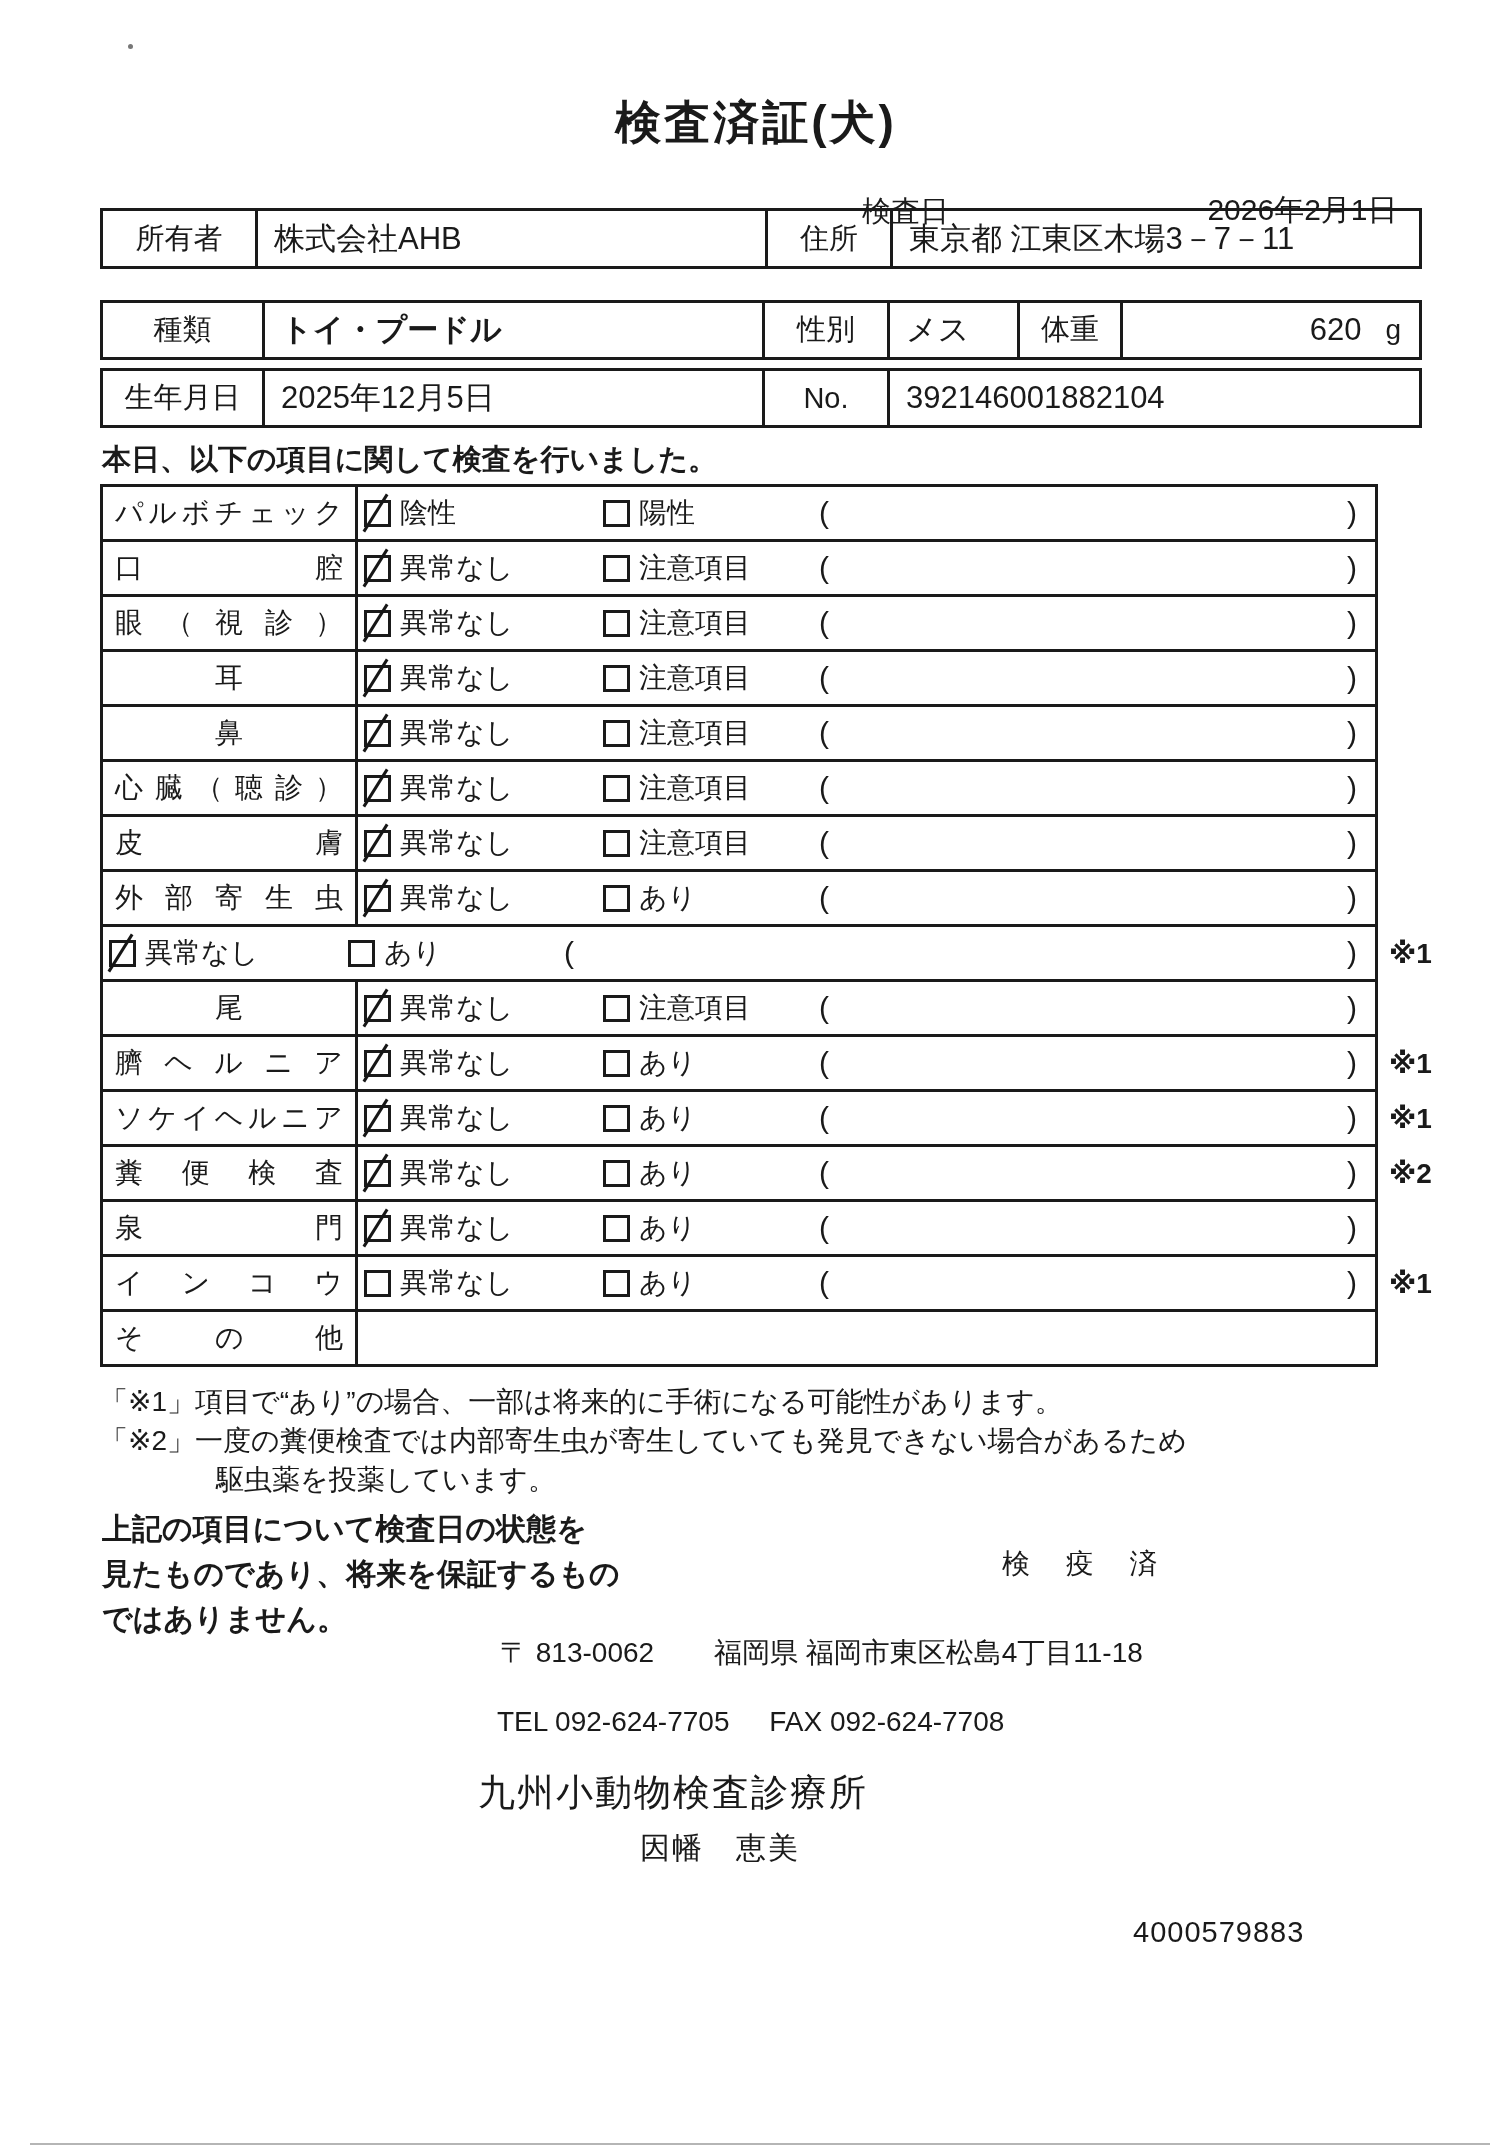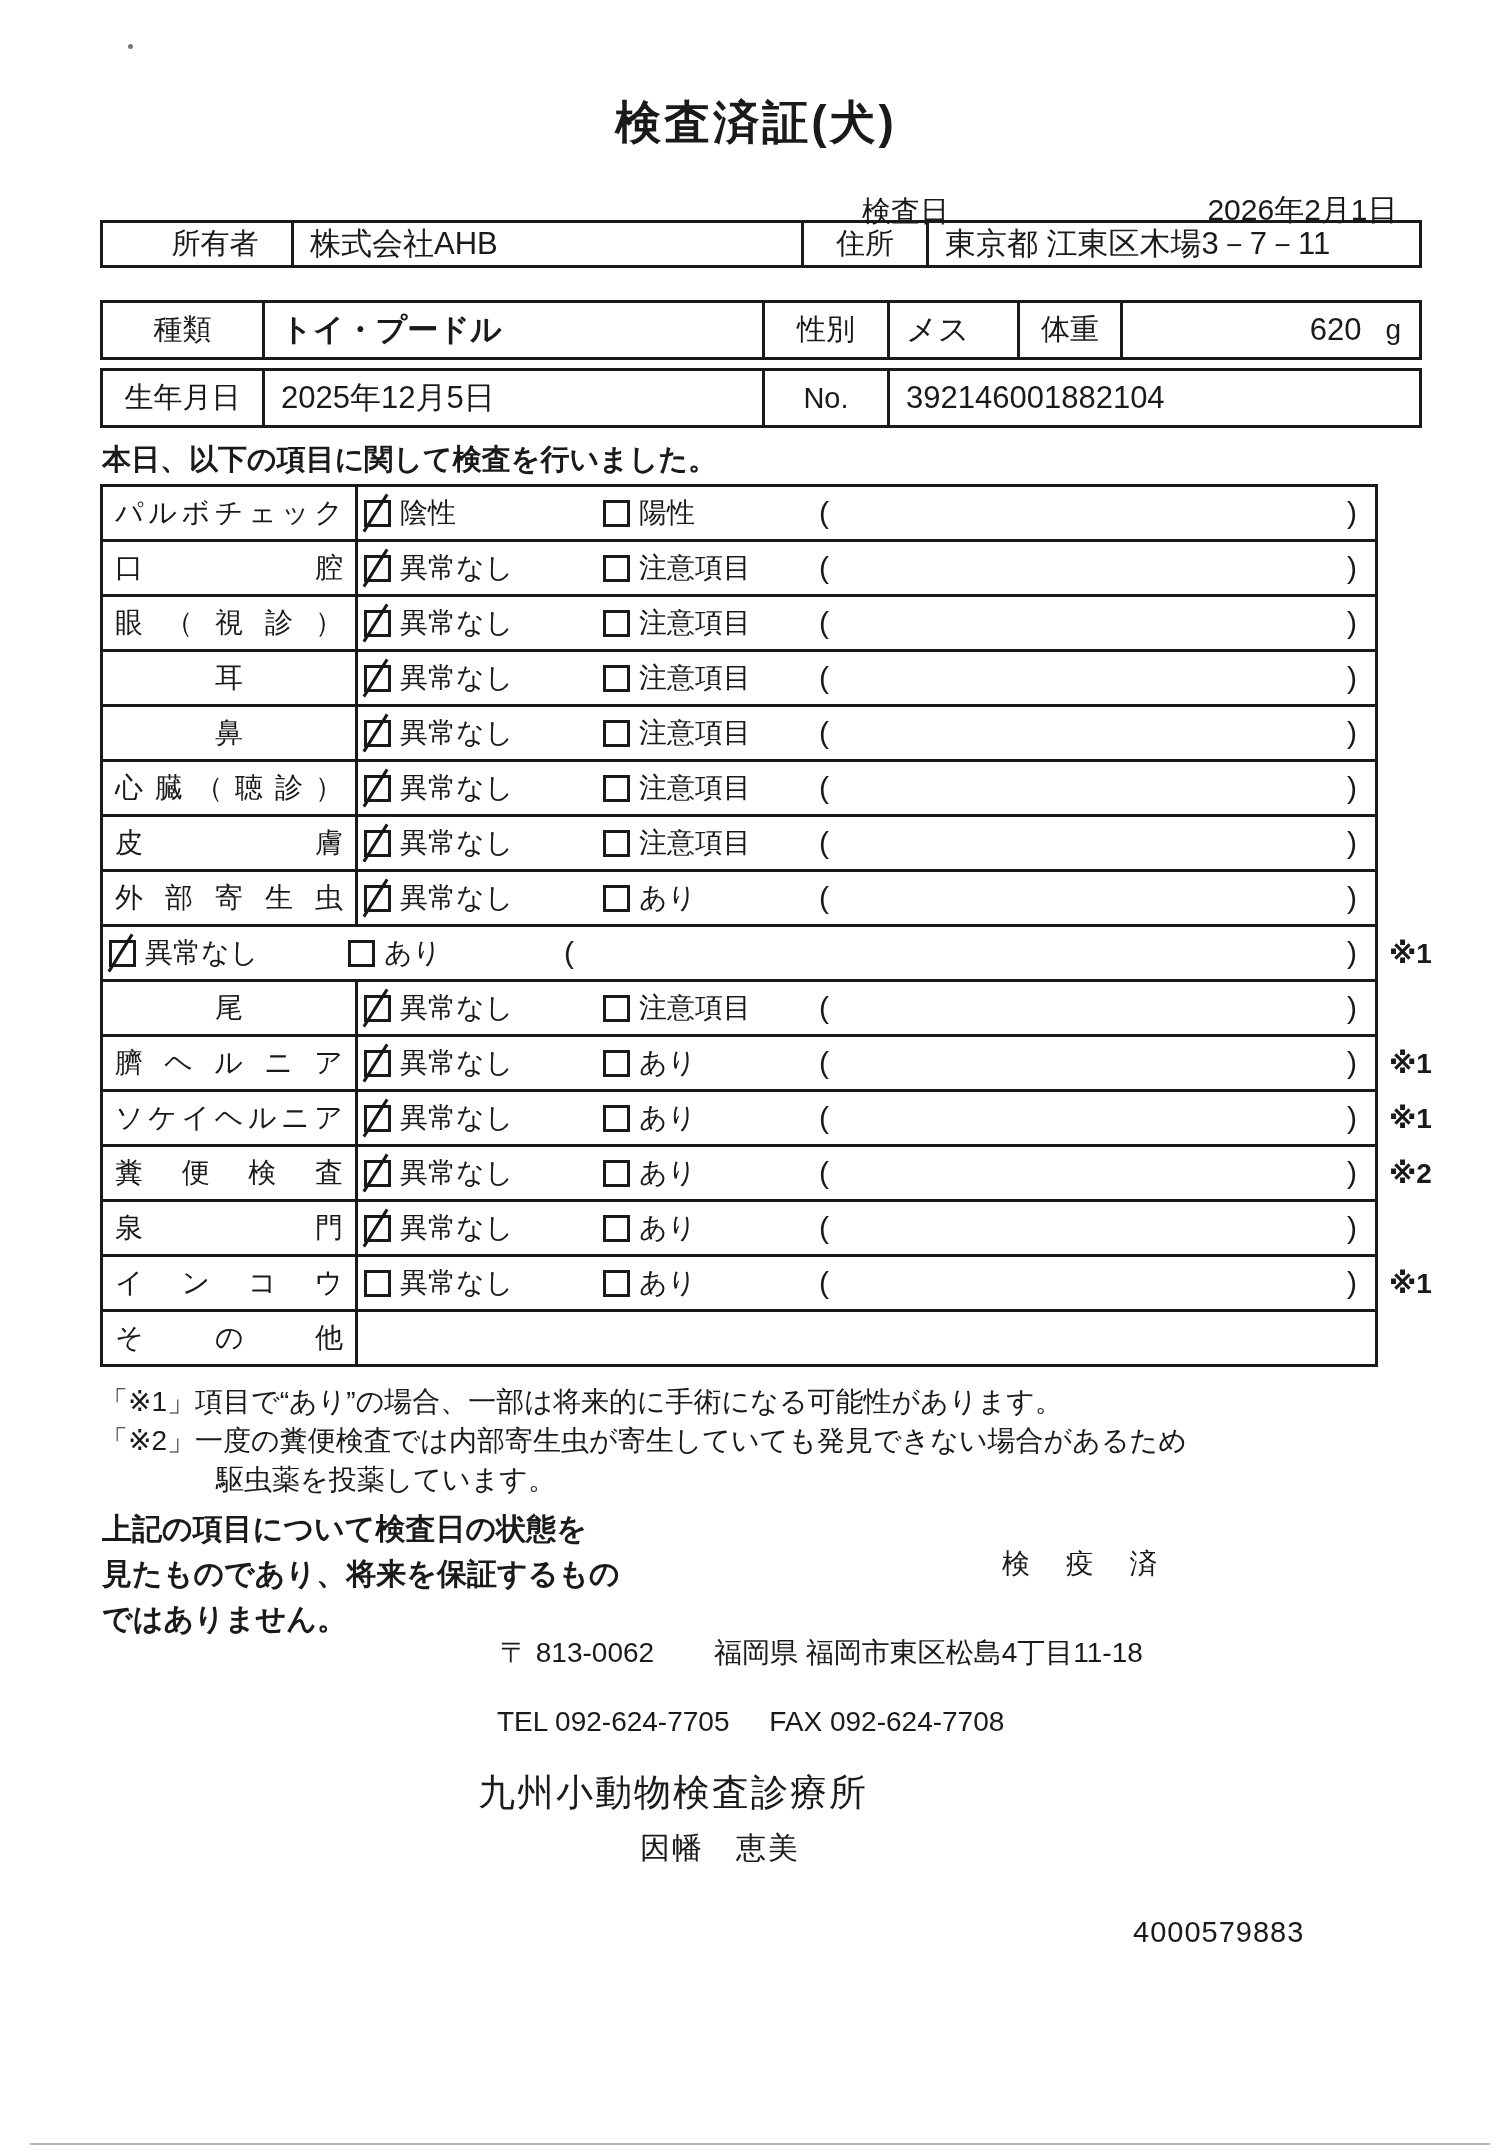--- a/index.html
+++ b/index.html
@@ -9,21 +9,21 @@
     overflow:hidden;margin:0 auto;
   }
   
   .title{position:absolute;top:92px;left:0;width:100%;text-align:center;
     font-size:46px;font-weight:700;letter-spacing:3px;}
   .date-label{position:absolute;top:192px;left:862px;font-size:29px;}
   .date-value{position:absolute;top:190px;left:1185px;width:235px;text-align:center;font-size:30px;}
   
   .itable{position:absolute;left:100px;width:1322px;display:flex;
     border:3px solid #1a1a1a;box-sizing:border-box;}
-  .t1{top:220px;height:48px;padding-left:36px;}
+  .t1{top:208px;height:61px;}
   .t2{top:300px;height:60px;}
   .t3{top:368px;height:60px;}
   .icell{border-right:3px solid #1a1a1a;display:flex;align-items:center;box-sizing:border-box;height:100%;}
   .icell:last-child{border-right:none;}
   .icell.lab{justify-content:center;font-size:29px;}
   .icell.val{padding-left:16px;font-size:31px;}
   .icell.val-right{justify-content:flex-end;padding-right:18px;font-size:31px;}
   .unit{margin-left:24px;font-size:28px;}
   .w-owner-lab{width:155px;} .w-owner{width:510px;} .w-addr-lab{width:125px;} .w-addr{flex:1;}
   .w-type-lab{width:162px;} .w-type{width:500px;font-weight:bold;} .w-sex-lab{width:125px;} .w-sex{width:130px;}

